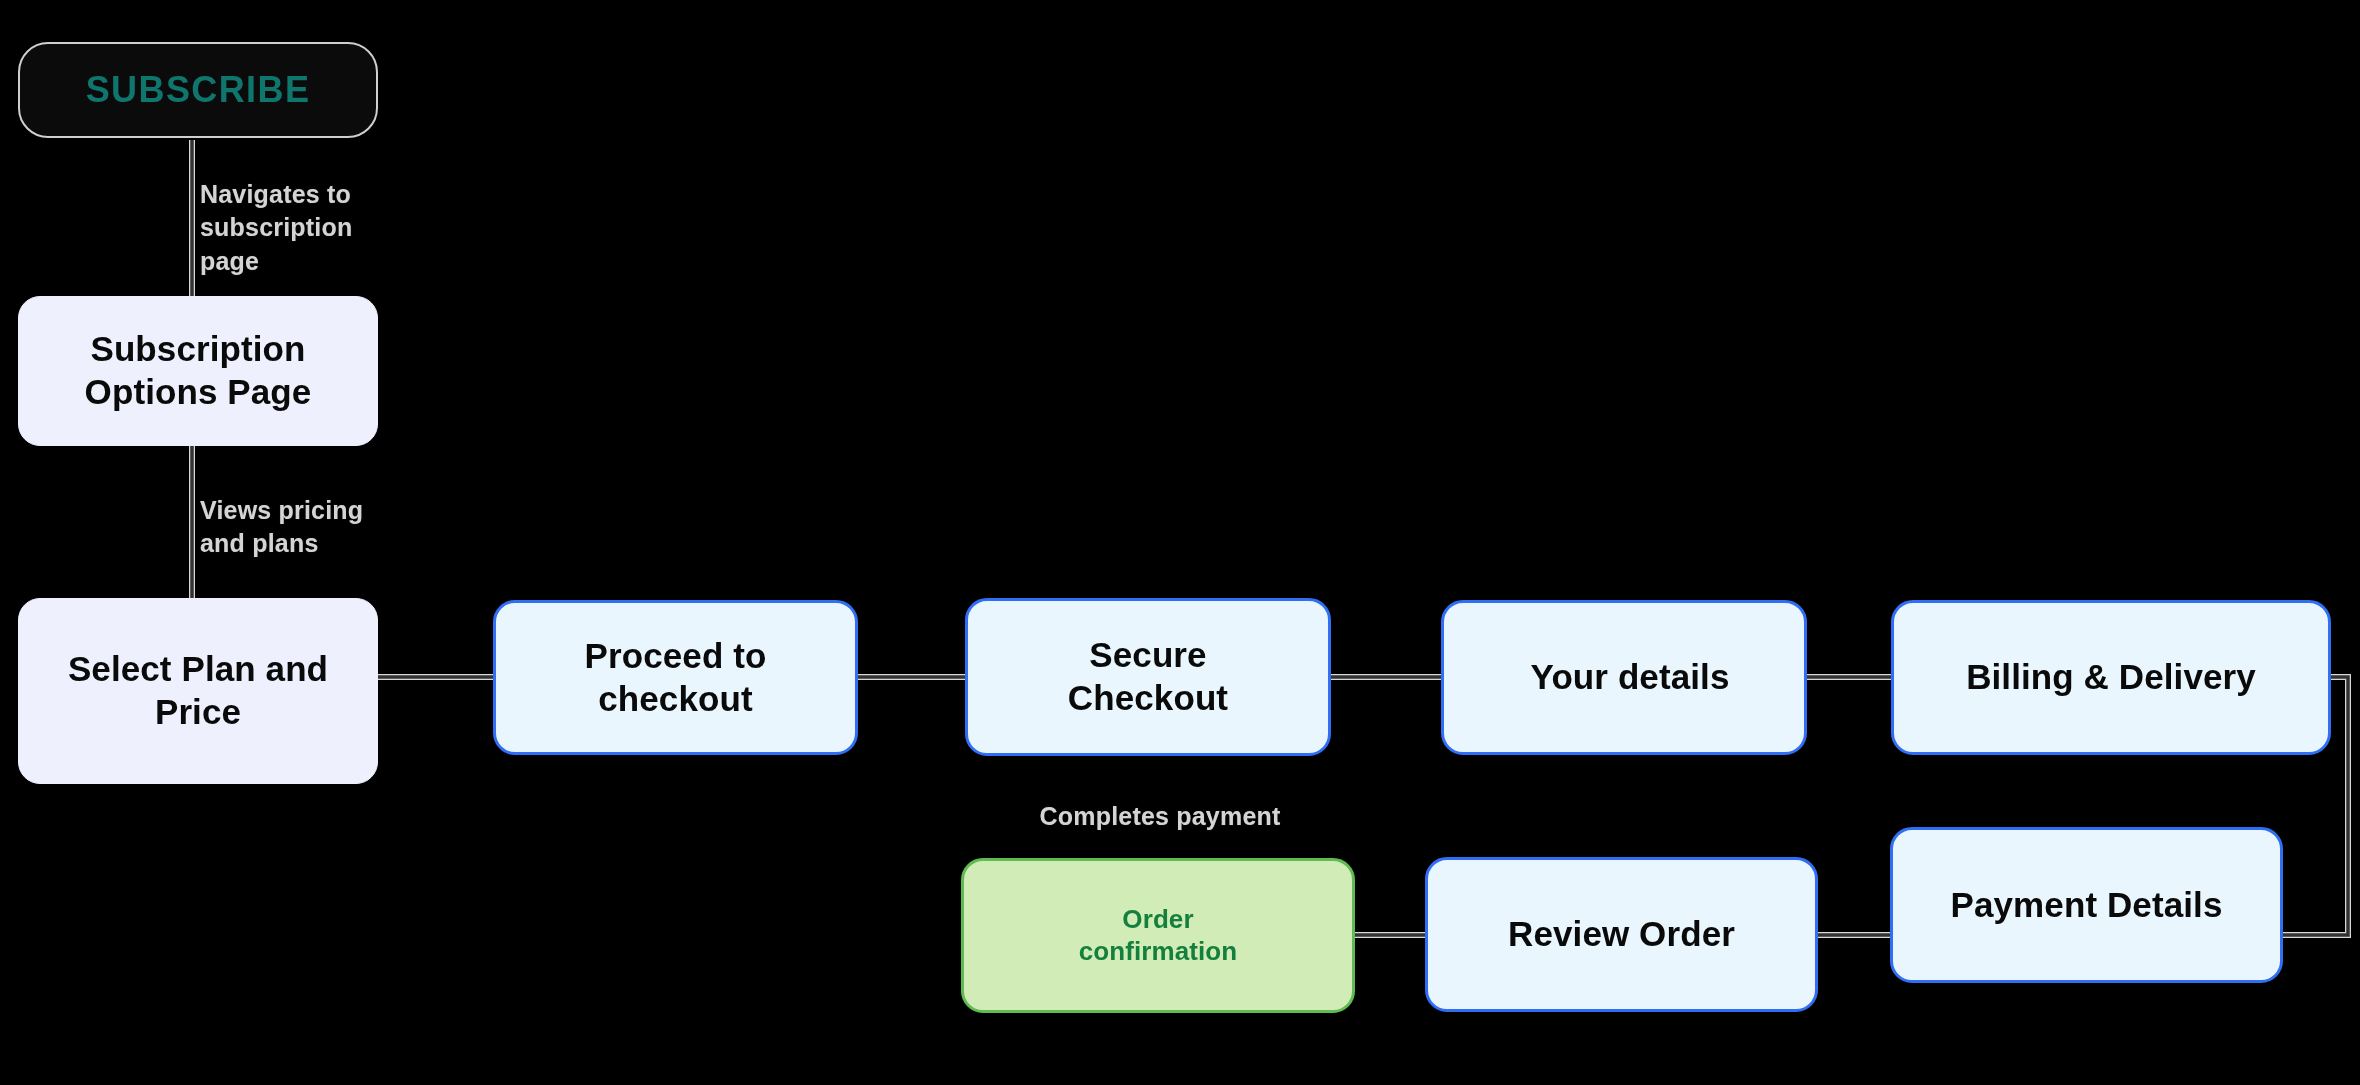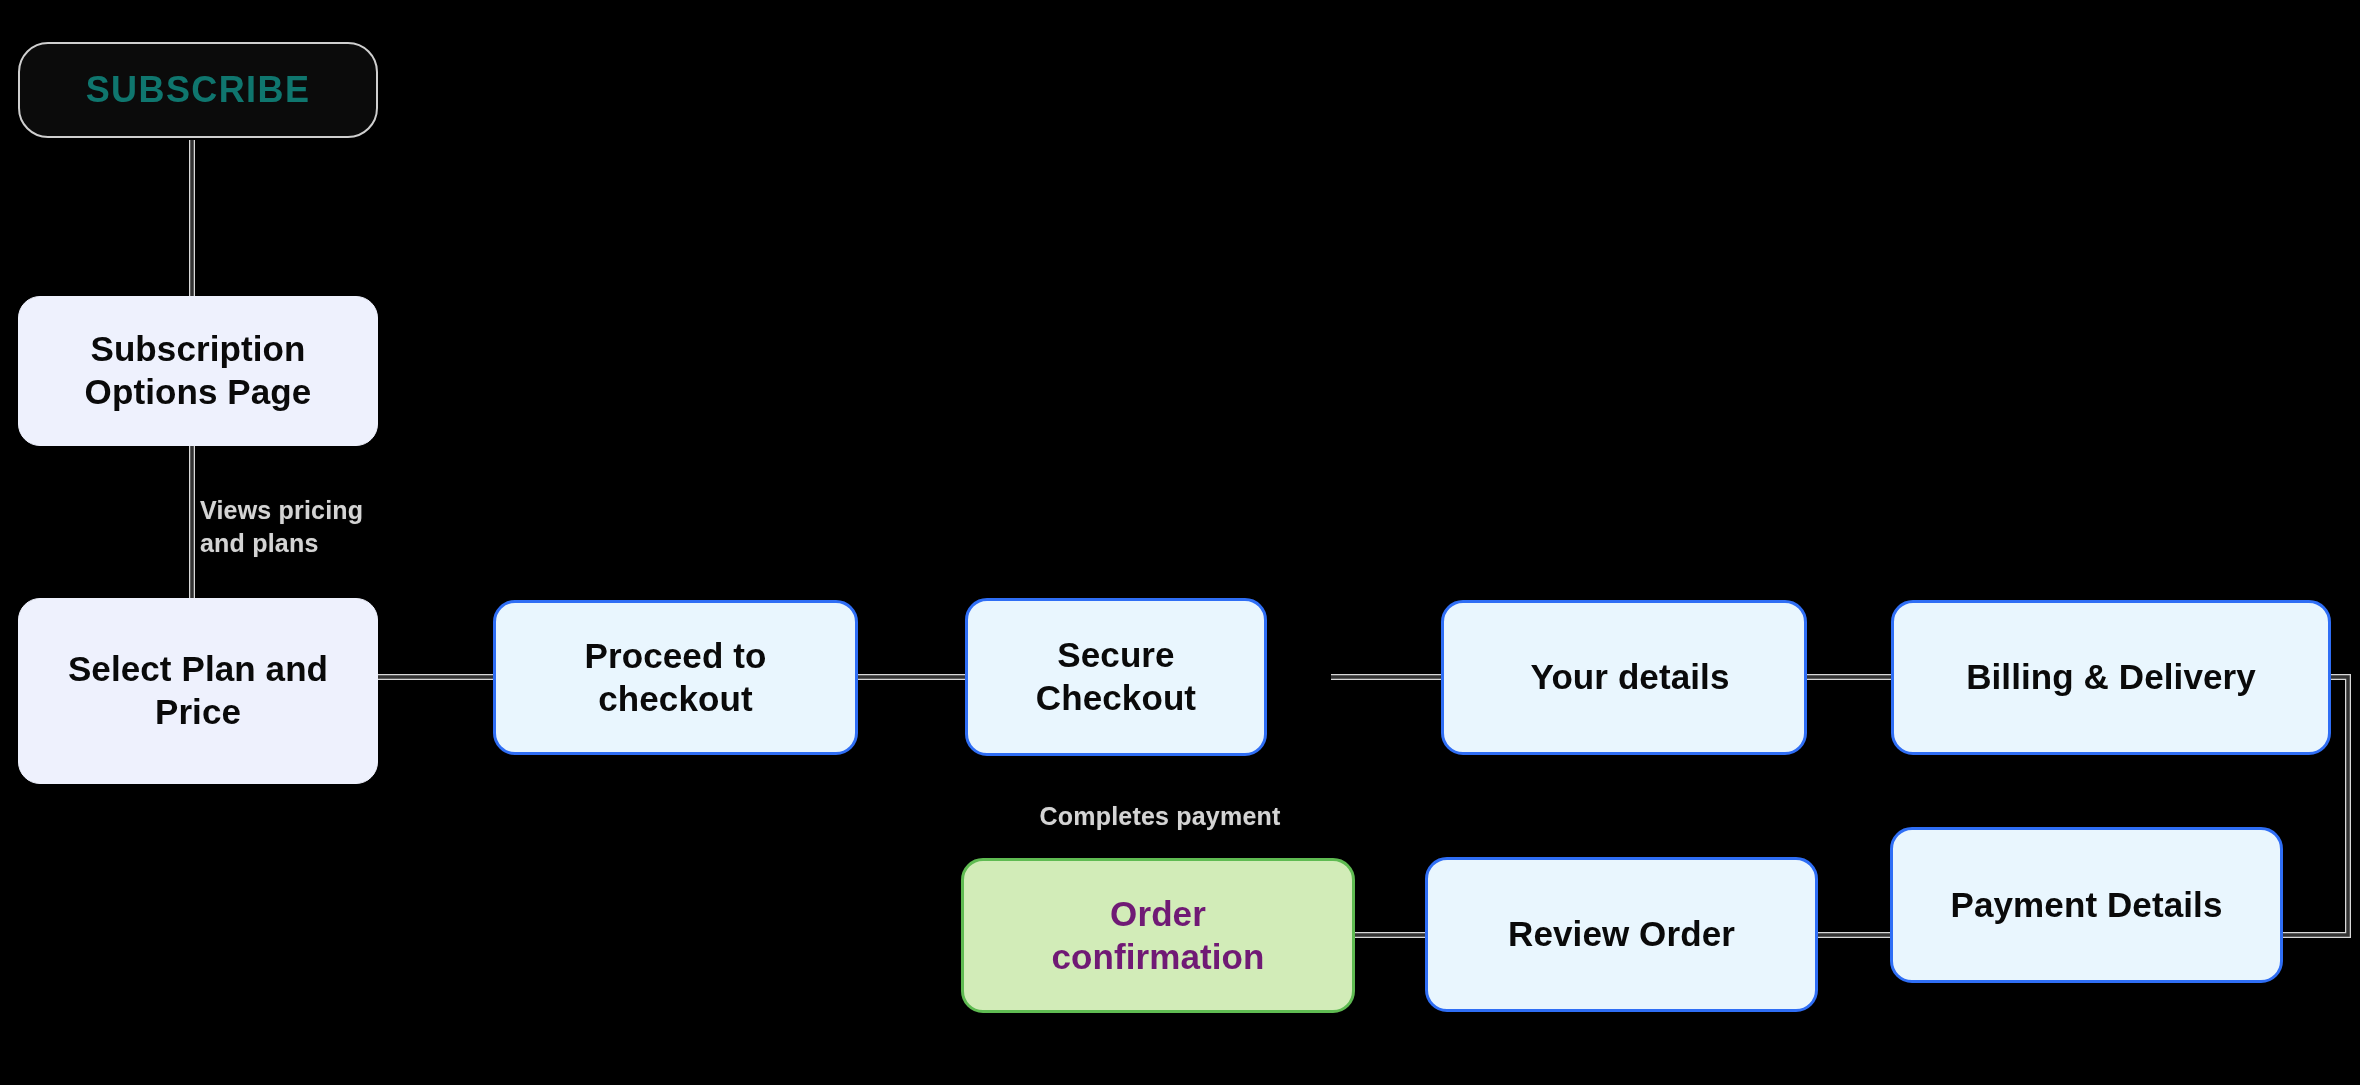--- a/index.html
+++ b/index.html
@@ -59,22 +59,22 @@
   }
   .node.blue {
     background: #e9f6fe;
     border: 3px solid #2f6ef5;
     color: #0a0a0a;
     font-size: 35px;
   }
   .node.green {
     background: #d2ecb8;
     border: 3px solid #5fbb52;
-    color: #701a75;
-    font-size: 35px;
+    color: #15803d;
+    font-size: 26px;
   }
   
   .edge-label {
     position: absolute;
     z-index: 4;
     color: #d4d4d4;
     font-size: 25px;
     font-weight: bold;
     line-height: 1.33;
     white-space: pre-line;
@@ -128,21 +128,21 @@
   <div class="node lavender" style="left:18px; top:598px; width:360px; height:186px;">
     <span>Select Plan and
 Price</span>
   </div>
 
   <div class="node blue" style="left:493px; top:600px; width:365px; height:155px;">
     <span>Proceed to
 checkout</span>
   </div>
 
-  <div class="node blue" style="left:965px; top:598px; width:302px; height:158px;">
+  <div class="node blue" style="left:965px; top:598px; width:366px; height:158px;">
     <span>Secure
 Checkout</span>
   </div>
 
   <div class="node blue" style="left:1441px; top:600px; width:366px; height:155px;padding-left:12px;">
     <span>Your details</span>
   </div>
 
   <div class="node blue" style="left:1891px; top:600px; width:440px; height:155px;">
     <span>Billing &amp; Delivery</span>
@@ -154,19 +154,22 @@
   </div>
 
   <div class="node blue" style="left:1425px; top:857px; width:393px; height:155px;">
     <span>Review Order</span>
   </div>
 
   <div class="node blue" style="left:1890px; top:827px; width:393px; height:156px;">
     <span>Payment Details</span>
   </div>
 
+  <div class="edge-label" style="left:200px; top:178px; width:210px;">Navigates to
+subscription
+page</div>
 
   <div class="edge-label" style="left:200px; top:494px; width:230px;">Views pricing
 and plans</div>
 
   <div class="edge-label center" style="left:1000px; top:800px; width:320px;">Completes payment</div>
 
 </div>
 
 </body></html>

